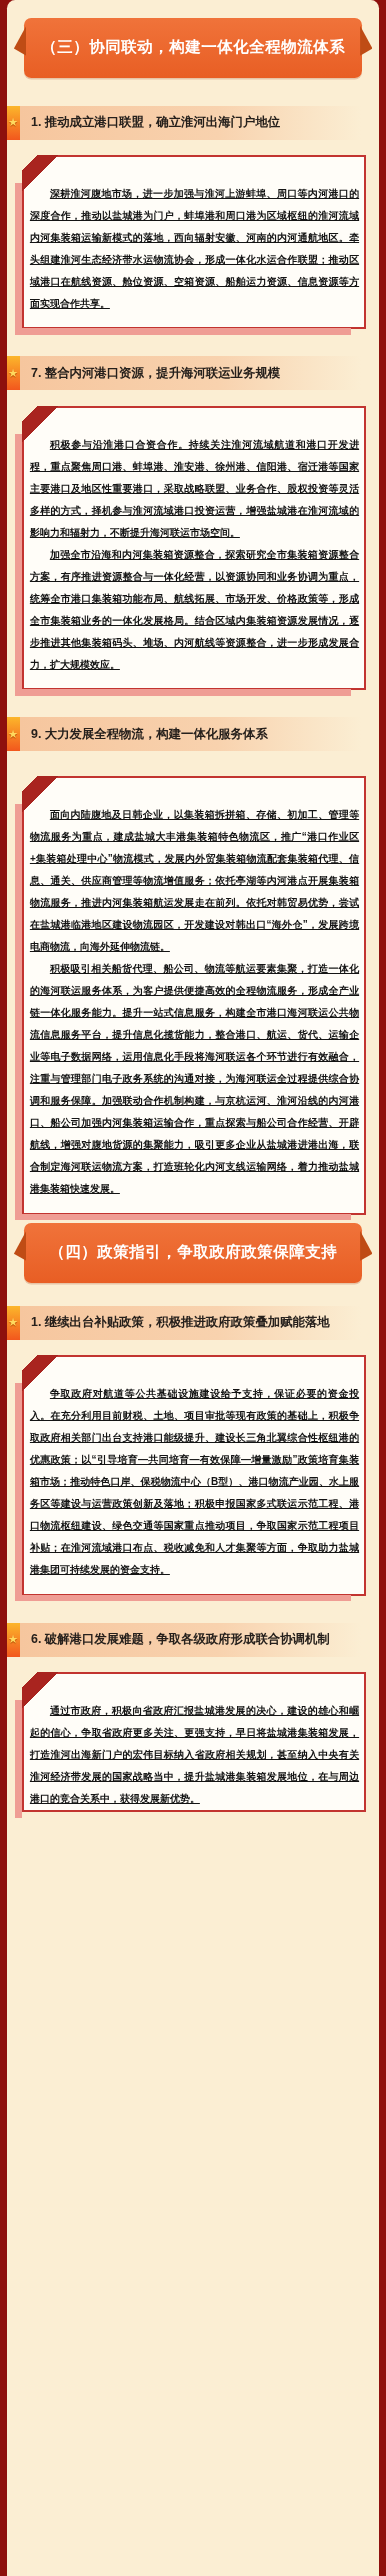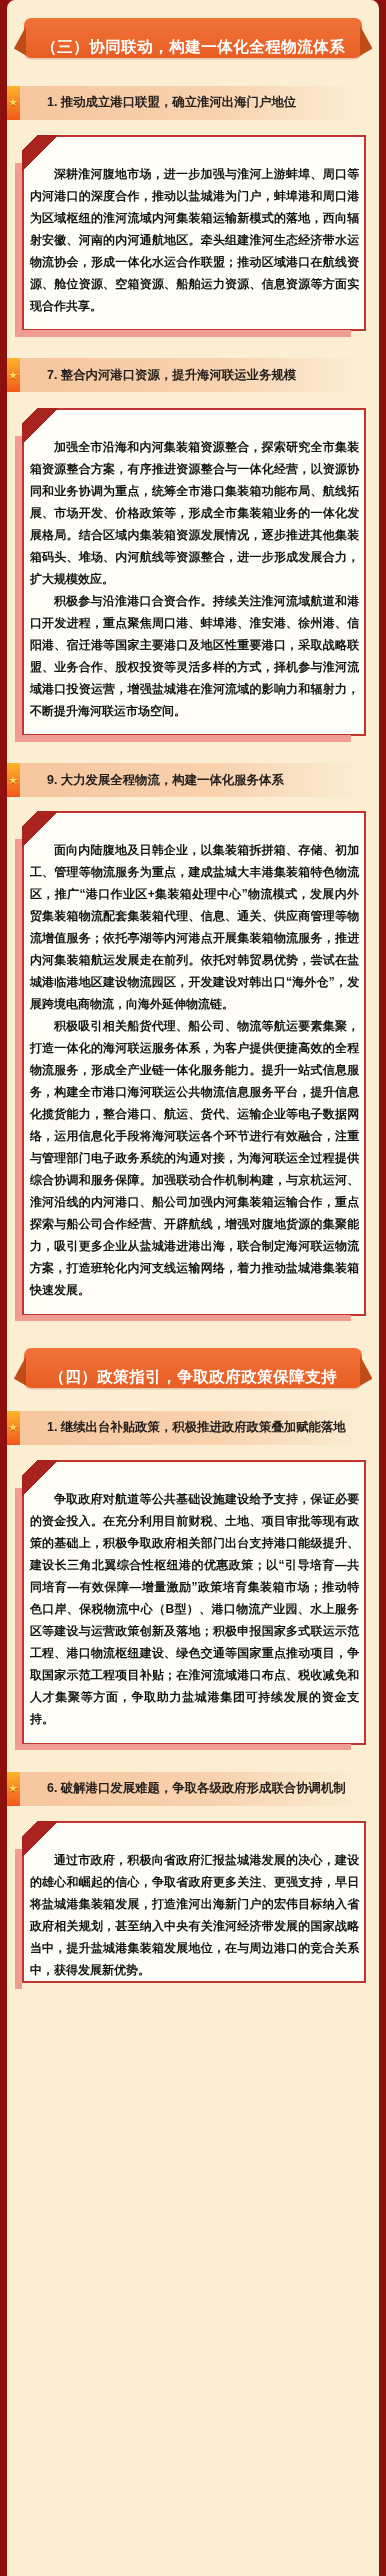--- a/index.html
+++ b/index.html
@@ -7,54 +7,54 @@
     width:386px;height:2819px;position:relative;overflow:hidden;
     background:#8e100d;
     font-family:"Liberation Sans",sans-serif;
   }
   .panel{
     position:absolute;top:0;left:6.7px;right:6.7px;bottom:13.4px;
     background:#fbeed3;border-radius:8.2px 8.2px 13.4px 13.4px;overflow:hidden;
   }
   
   .banner{
-    position:relative;margin:17.5px 0 0 17.5px;width:338px;height:40px;
+    position:relative;margin:17.5px 0 0 17.5px;width:338px;height:60px;
     background:linear-gradient(180deg,#f0733a 0%,#e85e24 100%);
-    border-radius:7.2px;display:flex;align-items:flex-end;justify-content:center;
+    border-radius:7.2px;display:flex;align-items:center;justify-content:center;
     box-shadow:0 1.5px 0 rgba(160,50,10,.22);
   }
   .banner .txt{color:#ffffff;font-size:15.5px;font-weight:700;letter-spacing:0.5px;white-space:nowrap;}
   .fold{position:absolute;top:8.2px;width:12.4px;height:30px;background:#bf4c15;}
   .fold.l{left:-10.3px;clip-path:polygon(100% 0,100% 100%,0 76%);}
   .fold.r{right:-10.3px;clip-path:polygon(0 0,0 100%,100% 76%);}
   
   .sec{position:relative;display:flex;align-items:center;height:34px;margin-top:28px;}
   .sec .sq{
     flex:0 0 13px;width:13px;height:34px;
     background:linear-gradient(180deg,#fcb62b 0%,#f2571d 100%);
     display:flex;align-items:center;justify-content:center;
   }
   .sec .sq .st{color:#ffd95e;font-size:11.3px;line-height:1;text-shadow:0 0.5px 1px #b34a00;}
   .sec .bar{
     flex:1;height:34px;display:flex;align-items:center;padding-left:11.3px;
     background:linear-gradient(90deg,#f6c69e 0%,#f8d2ae 55%,rgba(251,238,211,0) 95%);
   }
-  .sec .bar h2{margin:16px;font-size:12.4px;font-weight:700;color:#26201c;white-space:nowrap;}
+  .sec .bar h2{margin:0;font-size:12.4px;font-weight:700;color:#26201c;white-space:nowrap;}
   
   .rbox{position:relative;margin:15.5px 13px 0 15px;background:#fffdf8;border:2.1px solid #c23430;}
   .rbox .shL{position:absolute;left:-8.8px;top:26px;bottom:-7.7px;width:6.7px;background:#ef9d94;}
   .rbox .shB{position:absolute;left:-8.8px;right:13.4px;bottom:-7.7px;height:6.7px;background:#ef9d94;}
   .rbox .corner{
     position:absolute;top:-2.1px;left:-2.1px;width:37px;height:37px;
     background:linear-gradient(135deg,#fbeed3 0 11.3px,#a9241f 11.3px 26px,rgba(0,0,0,0) 26px);
   }
   .rbox .inner{padding:26px 5.2px 12.4px 6.2px;}
   .rbox p{
     margin:0;text-indent:2em;text-align:justify;
-    font-size:12px;line-height:22px;font-weight:700;color:#141414;
+    font-size:10px;line-height:22px;font-weight:700;color:#141414;text-decoration:underline;
   }
   .rbox.last .inner{padding-bottom:0;}
 </style>
 </head>
 <body>
 
 <div class="panel">
 
   <div class="banner">
     <div class="fold l"></div>
@@ -85,44 +85,44 @@
       </div>
     <div class="bar">
         <h2>7. 整合内河港口资源，提升海河联运业务规模</h2>
       </div>
   </div>
   <div class="rbox">
     <div class="shL"></div>
     <div class="shB"></div>
     <div class="corner"></div>
     <div class="inner">
+      <p>积极参与沿淮港口合资合作。持续关注淮河流域航道和港口开发进程，重点聚焦周口港、蚌埠港、淮安港、徐州港、信阳港、宿迁港等国家主要港口及地区性重要港口，采取战略联盟、业务合作、股权投资等灵活多样的方式，择机参与淮河流域港口投资运营，增强盐城港在淮河流域的影响力和辐射力，不断提升海河联运市场空间。</p>
       <p>加强全市沿海和内河集装箱资源整合，探索研究全市集装箱资源整合方案，有序推进资源整合与一体化经营，以资源协同和业务协调为重点，统筹全市港口集装箱功能布局、航线拓展、市场开发、价格政策等，形成全市集装箱业务的一体化发展格局。结合区域内集装箱资源发展情况，逐步推进其他集装箱码头、堆场、内河航线等资源整合，进一步形成发展合力，扩大规模效应。</p>
-      <p>积极参与沿淮港口合资合作。持续关注淮河流域航道和港口开发进程，重点聚焦周口港、蚌埠港、淮安港、徐州港、信阳港、宿迁港等国家主要港口及地区性重要港口，采取战略联盟、业务合作、股权投资等灵活多样的方式，择机参与淮河流域港口投资运营，增强盐城港在淮河流域的影响力和辐射力，不断提升海河联运市场空间。</p>
     </div>
   </div>
 
   <div class="sec" style="margin-top:27px;">
     <div class="sq">
         <span class="st">★</span>
       </div>
     <div class="bar">
         <h2>9. 大力发展全程物流，构建一体化服务体系</h2>
       </div>
   </div>
-  <div class="rbox" style="margin-top:14px;">
+  <div class="rbox" style="margin-top:25px;">
     <div class="shL"></div>
     <div class="shB"></div>
     <div class="corner"></div>
     <div class="inner">
       <p>面向内陆腹地及日韩企业，以集装箱拆拼箱、存储、初加工、管理等物流服务为重点，建成盐城大丰港集装箱特色物流区，推广“港口作业区+集装箱处理中心”物流模式，发展内外贸集装箱物流配套集装箱代理、信息、通关、供应商管理等物流增值服务；依托亭湖等内河港点开展集装箱物流服务，推进内河集装箱航运发展走在前列。依托对韩贸易优势，尝试在盐城港临港地区建设物流园区，开发建设对韩出口“海外仓”，发展跨境电商物流，向海外延伸物流链。</p>
       <p>积极吸引相关船货代理、船公司、物流等航运要素集聚，打造一体化的海河联运服务体系，为客户提供便捷高效的全程物流服务，形成全产业链一体化服务能力。提升一站式信息服务，构建全市港口海河联运公共物流信息服务平台，提升信息化揽货能力，整合港口、航运、货代、运输企业等电子数据网络，运用信息化手段将海河联运各个环节进行有效融合，注重与管理部门电子政务系统的沟通对接，为海河联运全过程提供综合协调和服务保障。加强联动合作机制构建，与京杭运河、淮河沿线的内河港口、船公司加强内河集装箱运输合作，重点探索与船公司合作经营、开辟航线，增强对腹地货源的集聚能力，吸引更多企业从盐城港进港出海，联合制定海河联运物流方案，打造班轮化内河支线运输网络，着力推动盐城港集装箱快速发展。</p>
     </div>
   </div>
 
-  <div class="banner" style="margin-top:32px;">
+  <div class="banner" style="margin-top:8px;">
     <div class="fold l"></div>
     <div class="fold r"></div>
     <span class="txt">（四）政策指引，争取政府政策保障支持</span>
   </div>
 
   <div class="sec" style="margin-top:23px;">
     <div class="sq">
         <span class="st">★</span>
       </div>
     <div class="bar">

